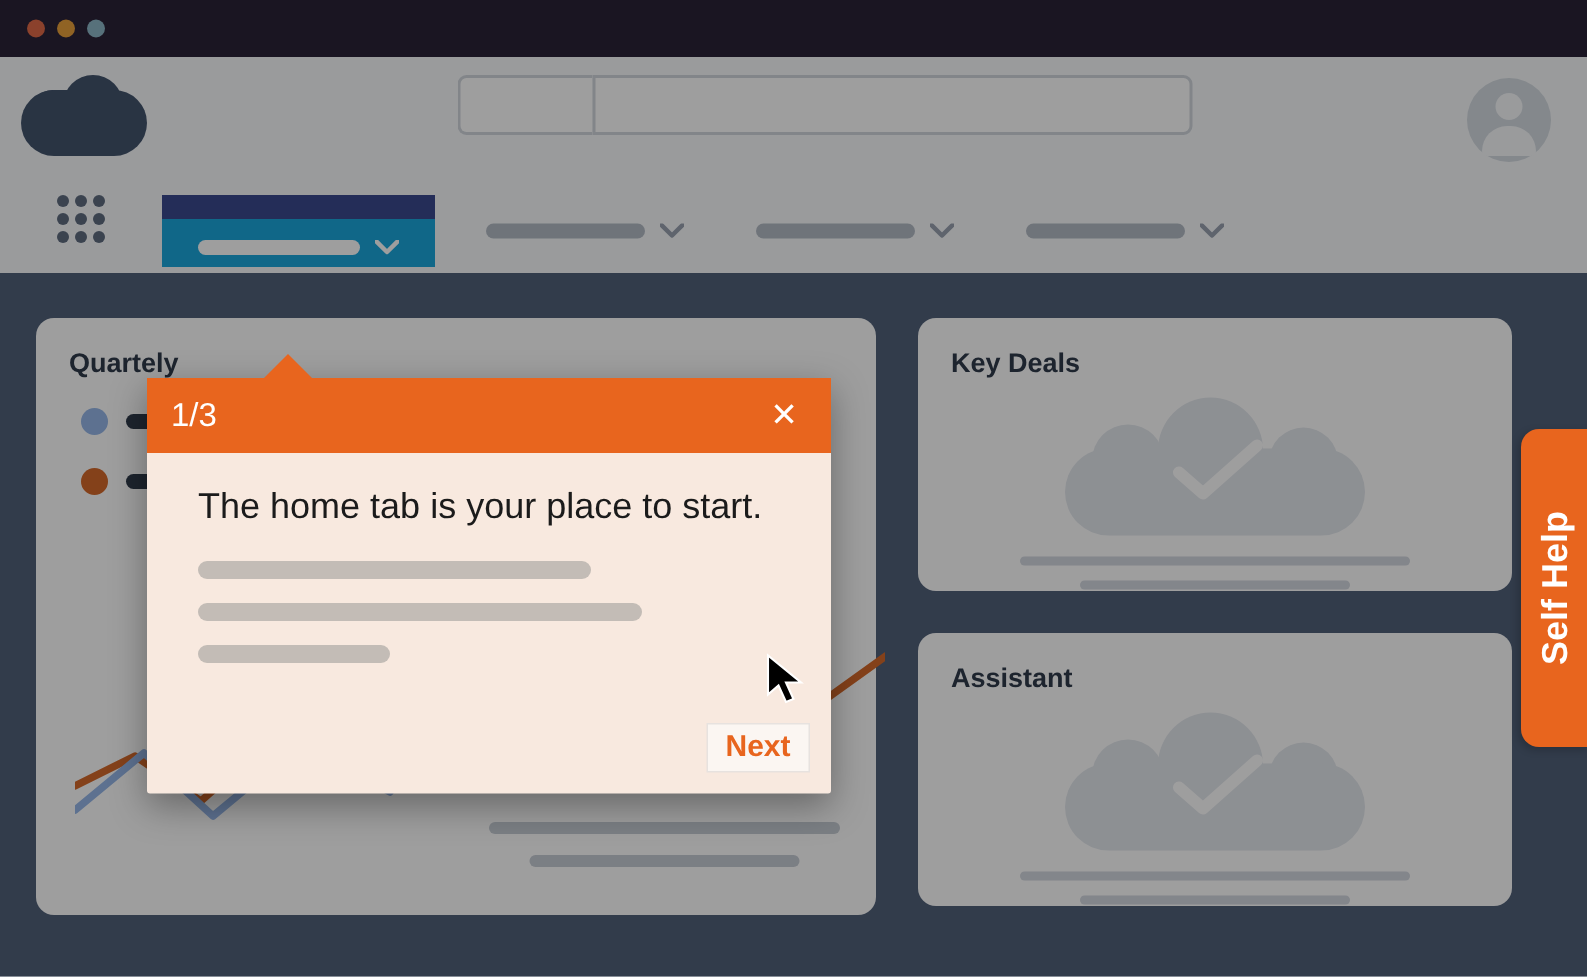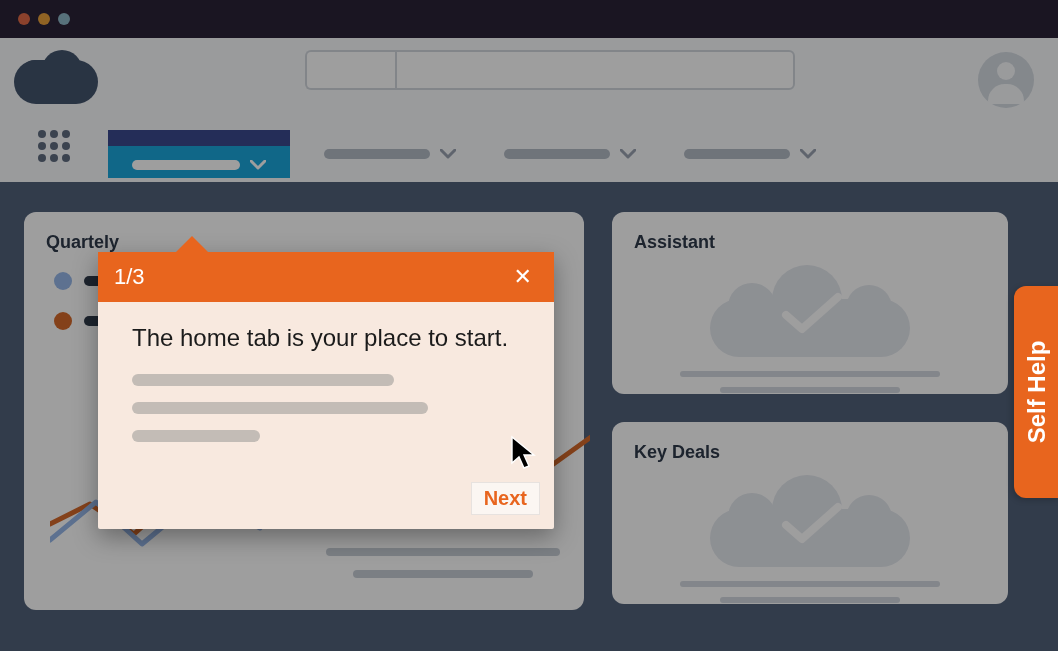--- a/index.html
+++ b/index.html
@@ -419,48 +419,48 @@
           <polyline points="0,140 40,120 84,150 136,104 188,130 240,90 300,126 380,48 470,104 548,48" fill="none" stroke="#d66a2b" stroke-width="5" stroke-linejoin="round" stroke-linecap="round"></polyline>
           <polyline points="0,156 46,118 92,160 150,112 210,144" fill="none" stroke="#96b7e8" stroke-width="5" stroke-linejoin="round" stroke-linecap="round"></polyline>
         </svg>
         <div class="q-summary">
           <div class="bar1"></div>
           <div class="bar2"></div>
           <div class="bar3"></div>
         </div>
       </div>
       <div class="rightcol">
+        <div class="card keydeals">
+          <div class="card-title">Key Deals</div>
+          <div class="cloud-check">
+            <div class="cc-b1"></div>
+              <div class="cc-b2"></div>
+              <div class="cc-b3"></div>
+              <div class="cc-base"></div>
+            <svg width="64" height="44" viewBox="0 0 64 44">
+                <path d="M6 24 L22 38 L58 6" stroke="#ffffff" stroke-width="8" fill="none" stroke-linecap="round" stroke-linejoin="round"></path>
+              </svg>
+          </div>
+          <div class="sub-bar1"></div>
+          <div class="sub-bar2"></div>
+        </div>
         <div class="card assistant">
           <div class="card-title">Assistant</div>
           <div class="cloud-check">
             <div class="cc-b1"></div>
               <div class="cc-b2"></div>
               <div class="cc-b3"></div>
               <div class="cc-base"></div>
             <svg width="64" height="44" viewBox="0 0 64 44">
                 <path d="M6 24 L22 38 L58 6" stroke="#ffffff" stroke-width="8" fill="none" stroke-linecap="round" stroke-linejoin="round"></path>
               </svg>
           </div>
           <div class="sub-bar1"></div>
           <div class="sub-bar2"></div>
         </div>
-        <div class="card keydeals">
-          <div class="card-title">Key Deals</div>
-          <div class="cloud-check">
-            <div class="cc-b1"></div>
-              <div class="cc-b2"></div>
-              <div class="cc-b3"></div>
-              <div class="cc-base"></div>
-            <svg width="64" height="44" viewBox="0 0 64 44">
-                <path d="M6 24 L22 38 L58 6" stroke="#ffffff" stroke-width="8" fill="none" stroke-linecap="round" stroke-linejoin="round"></path>
-              </svg>
-          </div>
-          <div class="sub-bar1"></div>
-          <div class="sub-bar2"></div>
-        </div>
       </div>
     </div>
   </div>
 
   <div class="dim"></div>
 
   <div class="selfhelp">
     <span>Self Help</span>
   </div>
 

